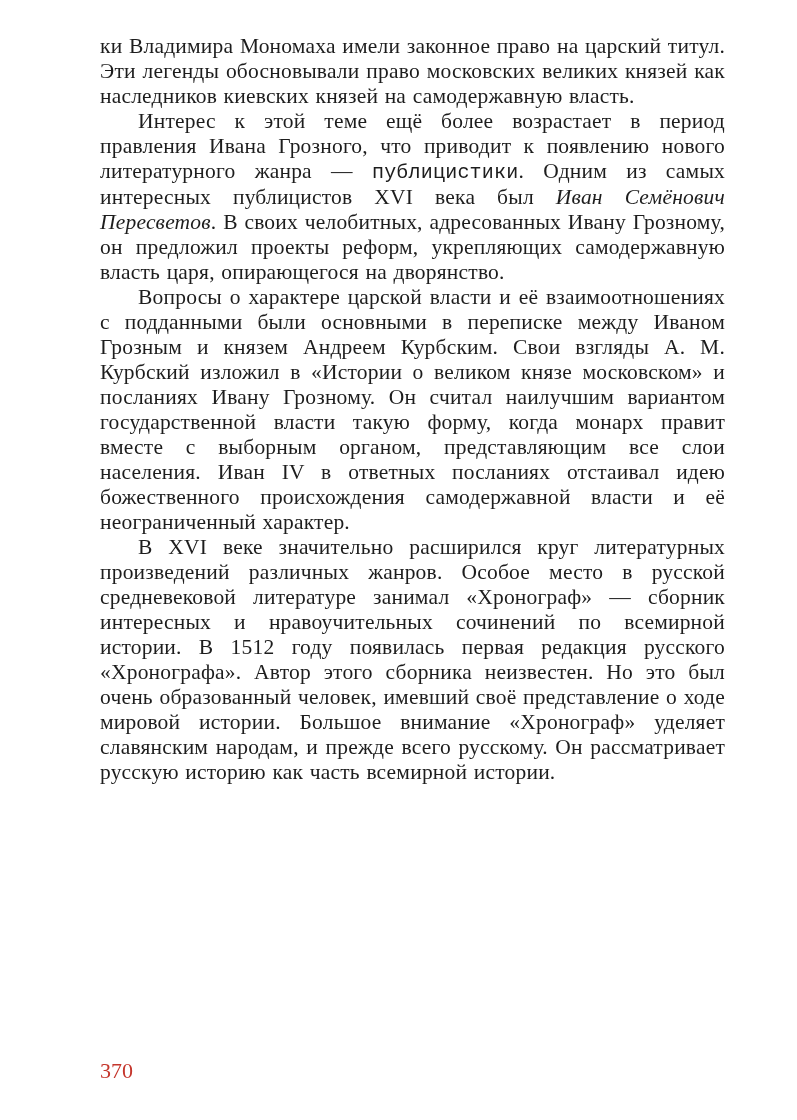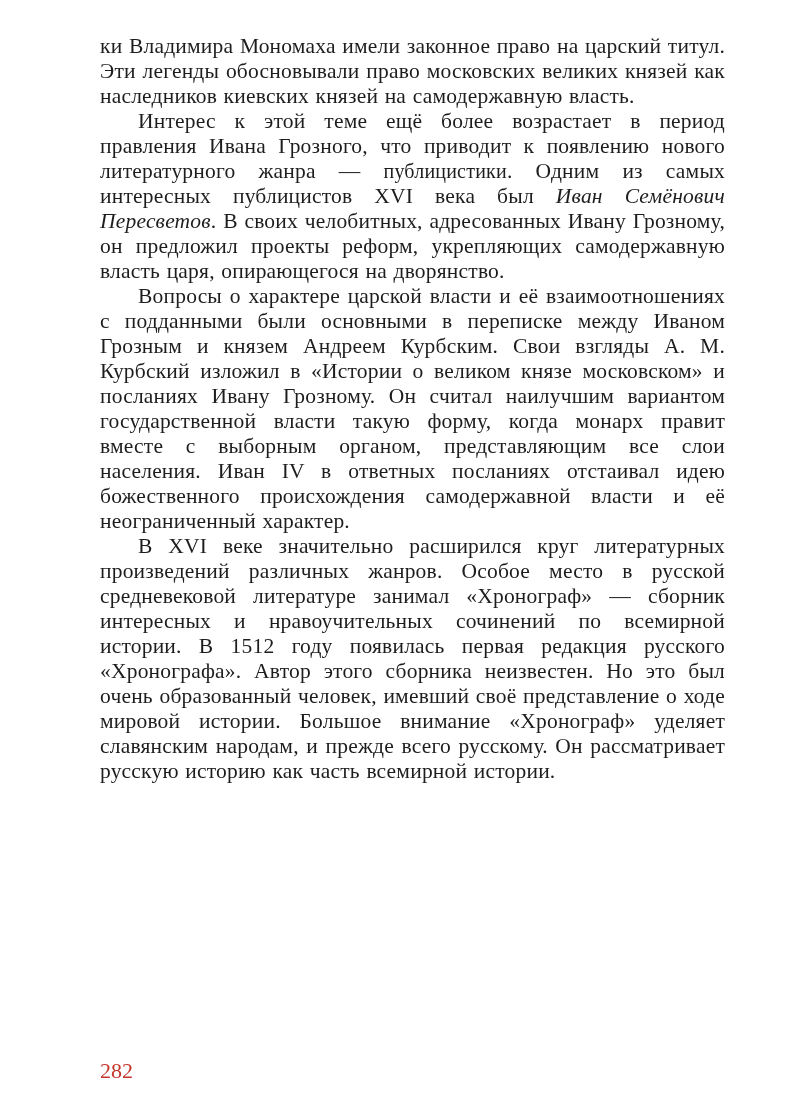--- a/index.html
+++ b/index.html
@@ -27,21 +27,21 @@
     font-size: 21.5px;
     line-height: 25px;
     letter-spacing: 0.2px;
     color: #1d1d1d;
     word-spacing: 1px;
   }
   .text-block p.indent {
     text-indent: 38px;
   }
   .seg-term {
-    font-family: Liberation Serif, serif;
+    font-family: Liberation Mono, monospace;
     font-size: 20px;
   }
   .seg-italic {
     font-style: italic;
   }
   .seg-bolditalic {
     font-style: italic;
     font-weight: bold;
   }
   .page-number {
@@ -56,14 +56,14 @@
 </head>
 <body>
 
 <div class="page">
   <div class="text-block" id="text-block">
       <p style="color: rgb(29, 29, 29);"><span>ки Владимира Мономаха имели законное право на царский титул. Эти легенды обосновывали право московских великих князей как наследников киевских князей на самодержавную власть.</span></p>
       <p class="indent" style="color: rgb(29, 29, 29);"><span>Интерес к этой теме ещё более возрастает в период правления Ивана Грозного, что приводит к появлению нового литературного жанра — </span><span class="seg-term">публицистики</span><span>. Одним из самых интересных публицистов XVI века был </span><span class="seg-italic">Иван Семёнович Пересветов</span><span>. В своих челобитных, адресованных Ивану Грозному, он предложил проекты реформ, укрепляющих самодержавную власть царя, опирающегося на дворянство.</span></p>
       <p class="indent" style="color: rgb(29, 29, 29);"><span>Вопросы о характере царской власти и её взаимоотношениях с подданными были основными в переписке между Иваном Грозным и князем Андреем Курбским. Свои взгляды А. М. Курбский изложил в «Истории о великом князе московском» и посланиях Ивану Грозному. Он считал наилучшим вариантом государственной власти такую форму, когда монарх правит вместе с выборным органом, представляющим все слои населения. Иван IV в ответных посланиях отстаивал идею божественного происхождения самодержавной власти и её неограниченный характер.</span></p>
       <p class="indent" style="color: rgb(29, 29, 29);"><span>В XVI веке значительно расширился круг литературных произведений различных жанров. Особое место в русской средневековой литературе занимал «Хронограф» — сборник интересных и нравоучительных сочинений по всемирной истории. В 1512 году появилась первая редакция русского «Хронографа». Автор этого сборника неизвестен. Но это был очень образованный человек, имевший своё представление о ходе мировой истории. Большое внимание «Хронограф» уделяет славянским народам, и прежде всего русскому. Он рассматривает русскую историю как часть всемирной истории.</span></p>
     </div>
-  <div class="page-number" style="color: rgb(197, 54, 44);">282</div>
+  <div class="page-number" style="color: rgb(197, 54, 44);">370</div>
 </div>
 
 </body></html>

